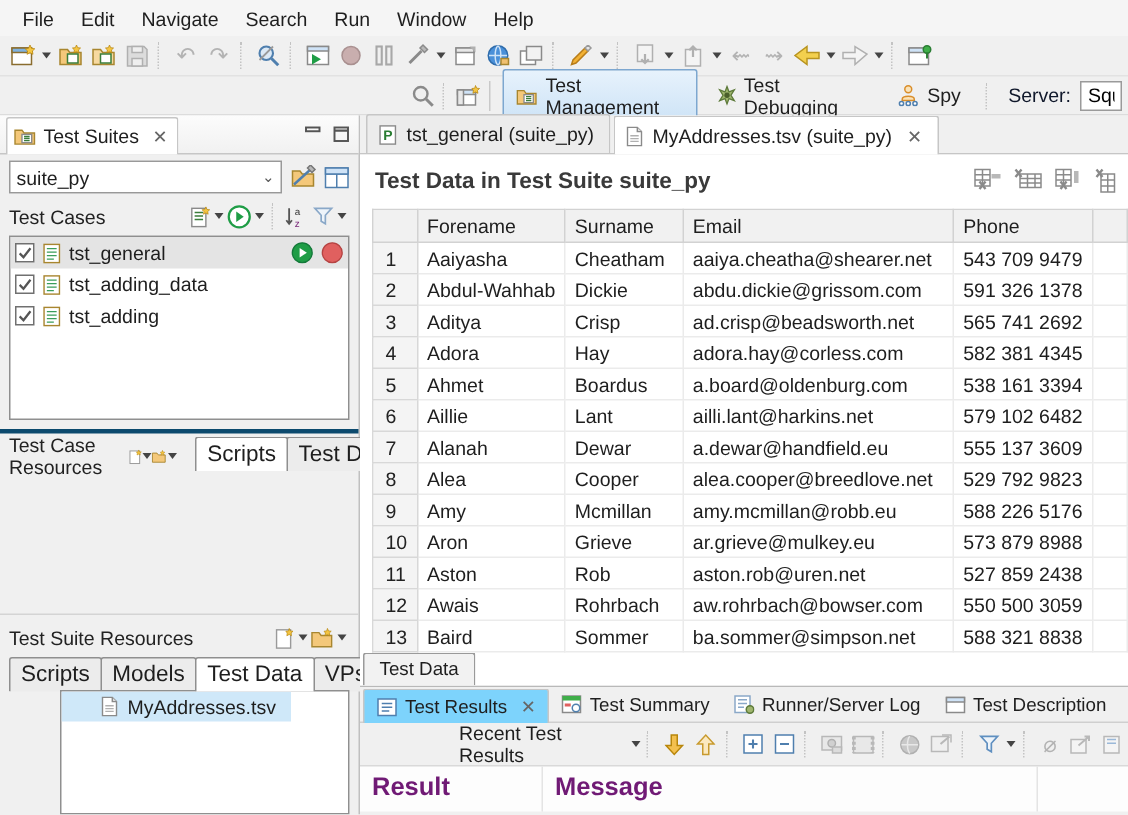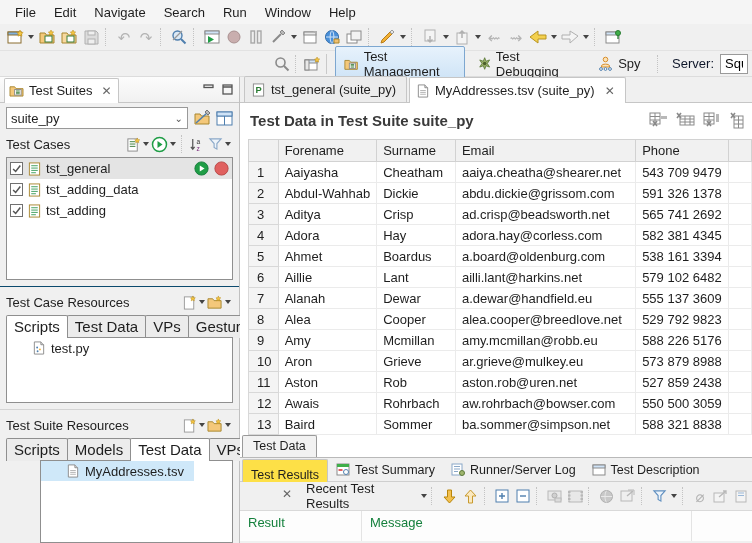--- a/index.html
+++ b/index.html
@@ -63,25 +63,25 @@
   .dtable-wrap { position:absolute; top:36px; left:8px; right:0; bottom:0; overflow:hidden; }
   table.dt { border-collapse:collapse; table-layout:fixed; }
   table.dt th { background:#f1f1f1; border:1px solid #d2d2d2; font-weight:normal; text-align:left; padding:2px 6px; height:22px; font-size:13px; }
   table.dt td { border:1px solid #ebebeb; padding:1px 6px; height:21px; font-size:13px; white-space:nowrap; overflow:hidden; }
   table.dt td.rn { background:#f4f4f4; border-color:#d8d8d8; text-align:left; padding-left:8px; color:#222; }
   .ed-bottom-tab { position:absolute; left:2px; bottom:0; height:22px; padding:3px 10px; background:#f2f2f2; border:1px solid #9a9a9a; border-bottom:none; border-radius:2px 2px 0 0; z-index:5; font-size:12.5px; }
   
   .results { height:84px; border-top:1px solid #b9b9b9; background:#f0f0f0; display:flex; flex-direction:column; }
   .res-tabs { height:24px; display:flex; align-items:flex-end; padding:2px 0 0 2px; border-bottom:1px solid #cfcfcf; }
   .res-tab { display:flex; align-items:center; gap:5px; padding:3px 8px; height:23px; font-size:12.5px; border-radius:2px 2px 0 0; }
-  .res-tab.active { background:#fde047; border:1px solid #c6c6c6; border-bottom:none; margin-bottom:-1px; z-index:2;flex-direction:column; }
+  .res-tab.active { background:#7dd3fc; border:1px solid #c6c6c6; border-bottom:none; margin-bottom:-1px; z-index:2; }
   .res-toolbar { height:28px; display:flex; align-items:center; padding-left:66px; }
   .res-toolbar .lbl { margin-right:4px; }
   .res-cols { flex:1; display:flex; background:#fdfdfd; border-top:1px solid #d9d9d9; }
-  .res-col { padding:4px 8px; border-right:1px solid #e4e4e4; font-size:13px; color:#15803d; }
+  .res-col { padding:4px 8px; border-right:1px solid #e4e4e4; font-size:17px; color:#701a75;font-weight:bold; }
 </style>
 </head>
 <body>
 
 <div>
 
   <div class="menubar">
     <span class="menu-item">File</span>
     <span class="menu-item">Edit</span>
     <span class="menu-item">Navigate</span>
@@ -402,21 +402,21 @@
               </span>
             <svg width="13" height="14" viewBox="0 0 13 15">
                 <rect x="1" y="1" width="11" height="13" fill="#fff" stroke="#a8862f"></rect>
                 <path d="M3 4h7M3 6.5h7M3 9h7M3 11.5h5" stroke="#3a9d5a"></path>
               </svg>
             <span class="grow">tst_adding</span>
           </div>
         </div>
       </div>
 
-      <div style="height:123px; display:flex; flex-direction:column; border-top:1px solid #0c4a6e; padding-top:2px;">
+      <div style="height:123px; display:flex; border-top:3px solid #0c4a6e; padding-top:2px;">
         <div class="sec-head">
           <span>Test Case Resources</span>
           <span class="spacer"></span>
           <svg width="14" height="15" viewBox="0 0 14 16">
               <rect x="1" y="2" width="10" height="13" fill="#fff" stroke="#9a9a9a"></rect>
               <path d="M10 1l.8 1.8 1.9.2-1.4 1.3.3 1.9-1.6-.9-1.7.9.3-1.9L7.6 3l1.9-.2z" fill="#f4c542" stroke="#b8860b" stroke-width=".5"></path>
             </svg>
           <span class="chev">
               <i></i>
             </span>

